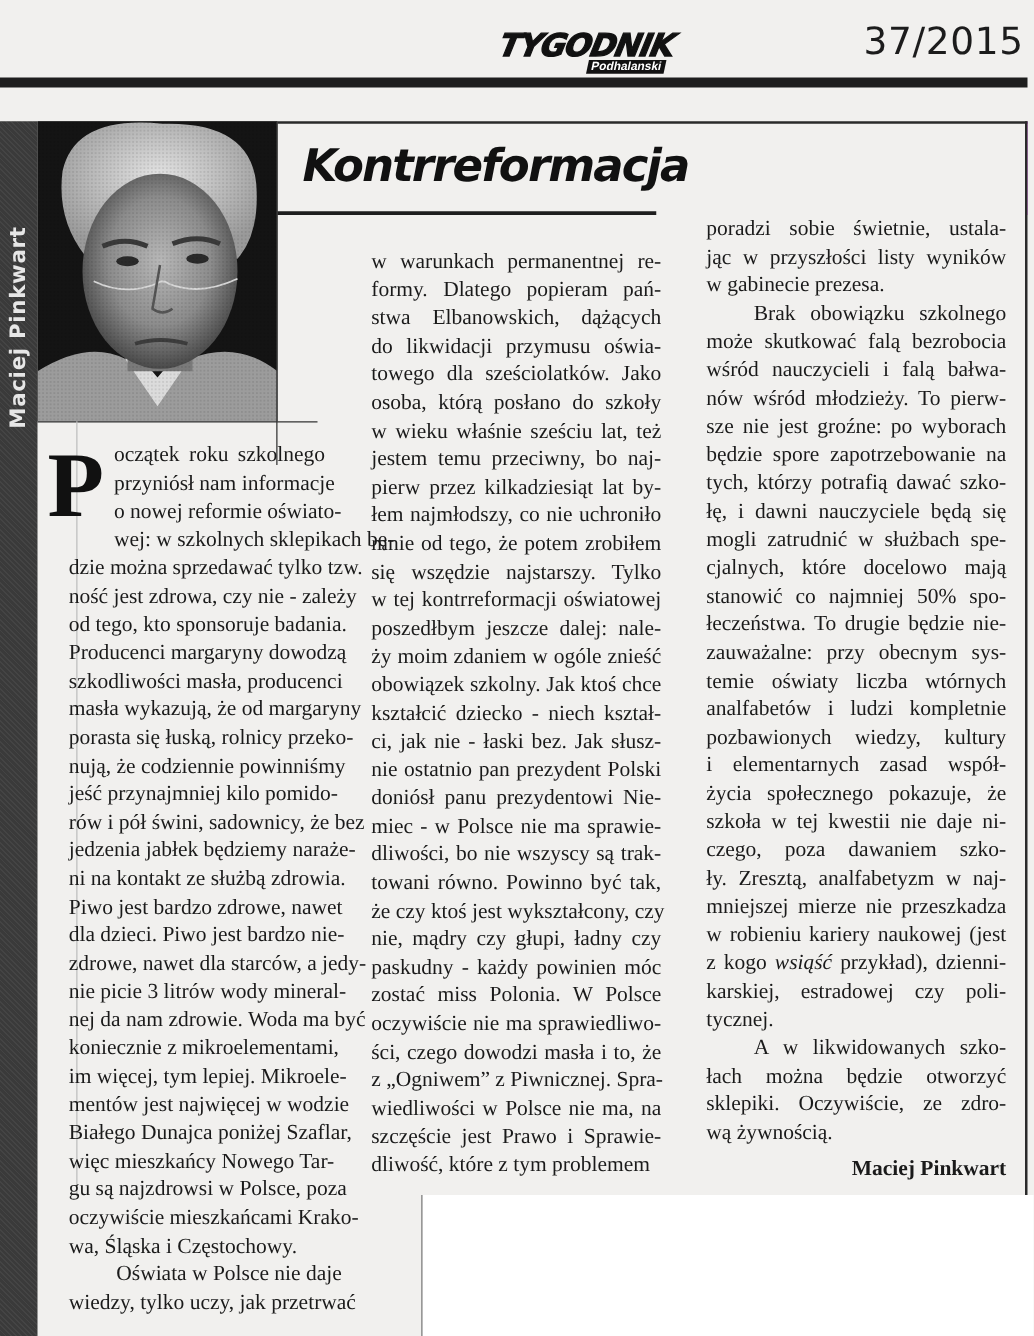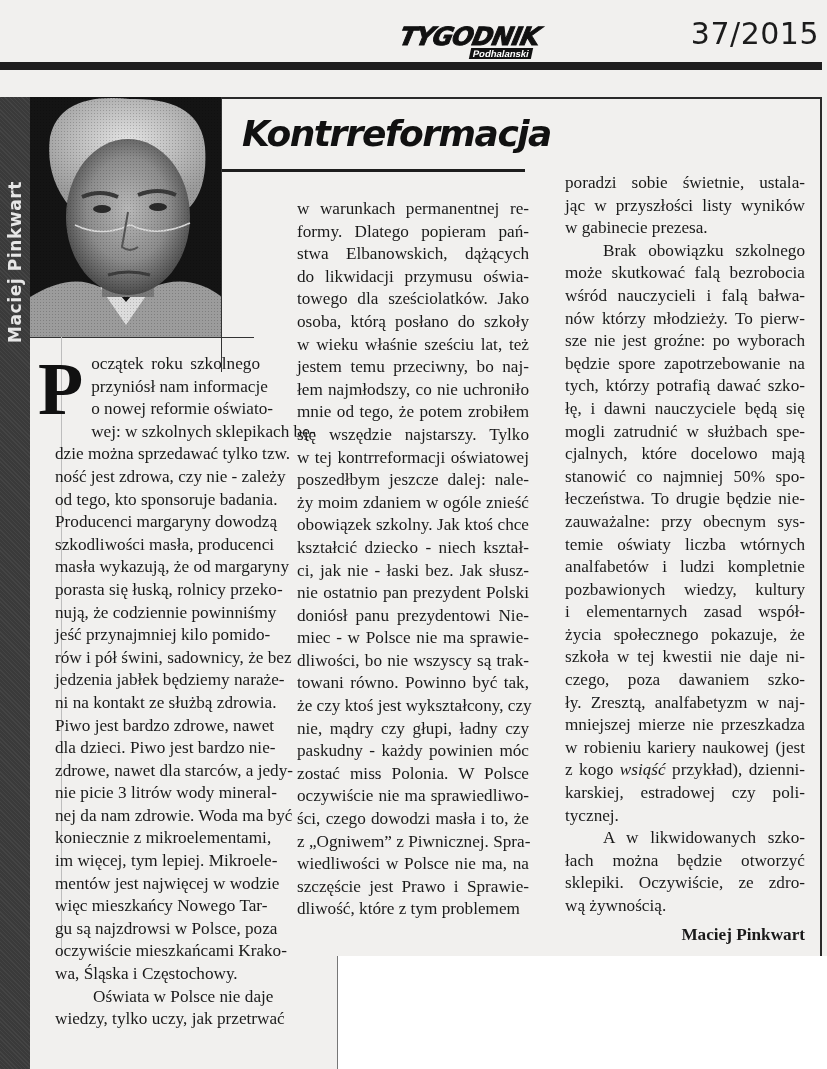--- a/index.html
+++ b/index.html
@@ -194,37 +194,39 @@
     <span class="line">jedzenia jabłek będziemy naraże-</span>
     <span class="line">ni na kontakt ze służbą zdrowia.</span>
     <span class="line">Piwo jest bardzo zdrowe, nawet</span>
     <span class="line">dla dzieci. Piwo jest bardzo nie-</span>
     <span class="line">zdrowe, nawet dla starców, a jedy-</span>
     <span class="line">nie picie 3 litrów wody mineral-</span>
     <span class="line">nej da nam zdrowie. Woda ma być</span>
     <span class="line">koniecznie z mikroelementami,</span>
     <span class="line">im więcej, tym lepiej. Mikroele-</span>
     <span class="line">mentów jest najwięcej w wodzie</span>
+    <span class="line">Białego Dunajca poniżej Szaflar,</span>
     <span class="line">więc mieszkańcy Nowego Tar-</span>
     <span class="line">gu są najzdrowsi w Polsce, poza</span>
     <span class="line">oczywiście mieszkańcami Krako-</span>
     <span class="line last">wa, Śląska i Częstochowy.</span>
     <span class="line indent">Oświata w Polsce nie daje</span>
     <span class="line last">wiedzy, tylko uczy, jak przetrwać</span>
   </div>
 
 <div class="col col2" id="col2">
     <span class="line">w warunkach permanentnej re-</span>
     <span class="line">formy. Dlatego popieram pań-</span>
     <span class="line">stwa Elbanowskich, dążących</span>
     <span class="line">do likwidacji przymusu oświa-</span>
     <span class="line">towego dla sześciolatków. Jako</span>
     <span class="line">osoba, którą posłano do szkoły</span>
     <span class="line">w wieku właśnie sześciu lat, też</span>
     <span class="line">jestem temu przeciwny, bo naj-</span>
+    <span class="line">pierw przez kilkadziesiąt lat by-</span>
     <span class="line">łem najmłodszy, co nie uchroniło</span>
     <span class="line">mnie od tego, że potem zrobiłem</span>
     <span class="line">się wszędzie najstarszy. Tylko</span>
     <span class="line">w tej kontrreformacji oświatowej</span>
     <span class="line">poszedłbym jeszcze dalej: nale-</span>
     <span class="line">ży moim zdaniem w ogóle znieść</span>
     <span class="line">obowiązek szkolny. Jak ktoś chce</span>
     <span class="line">kształcić dziecko - niech kształ-</span>
     <span class="line">ci, jak nie - łaski bez. Jak słusz-</span>
     <span class="line">nie ostatnio pan prezydent Polski</span>
@@ -247,21 +249,21 @@
 <div class="col col3" id="col3">
   <div id="col3a">
       <span class="line">poradzi sobie świetnie, ustala-</span>
       <span class="line">jąc w przyszłości listy wyników</span>
       <span class="line last">w gabinecie prezesa.</span>
     </div>
   <div id="col3b">
       <span class="line indent">Brak obowiązku szkolnego</span>
       <span class="line">może skutkować falą bezrobocia</span>
       <span class="line">wśród nauczycieli i falą bałwa-</span>
-      <span class="line">nów którzy młodzieży. To pierw-</span>
+      <span class="line">nów wśród młodzieży. To pierw-</span>
       <span class="line">sze nie jest groźne: po wyborach</span>
       <span class="line">będzie spore zapotrzebowanie na</span>
       <span class="line">tych, którzy potrafią dawać szko-</span>
       <span class="line">łę, i dawni nauczyciele będą się</span>
       <span class="line">mogli zatrudnić w służbach spe-</span>
       <span class="line">cjalnych, które docelowo mają</span>
       <span class="line">stanowić co najmniej 50% spo-</span>
       <span class="line">łeczeństwa. To drugie będzie nie-</span>
       <span class="line">zauważalne: przy obecnym sys-</span>
       <span class="line">temie oświaty liczba wtórnych</span>

